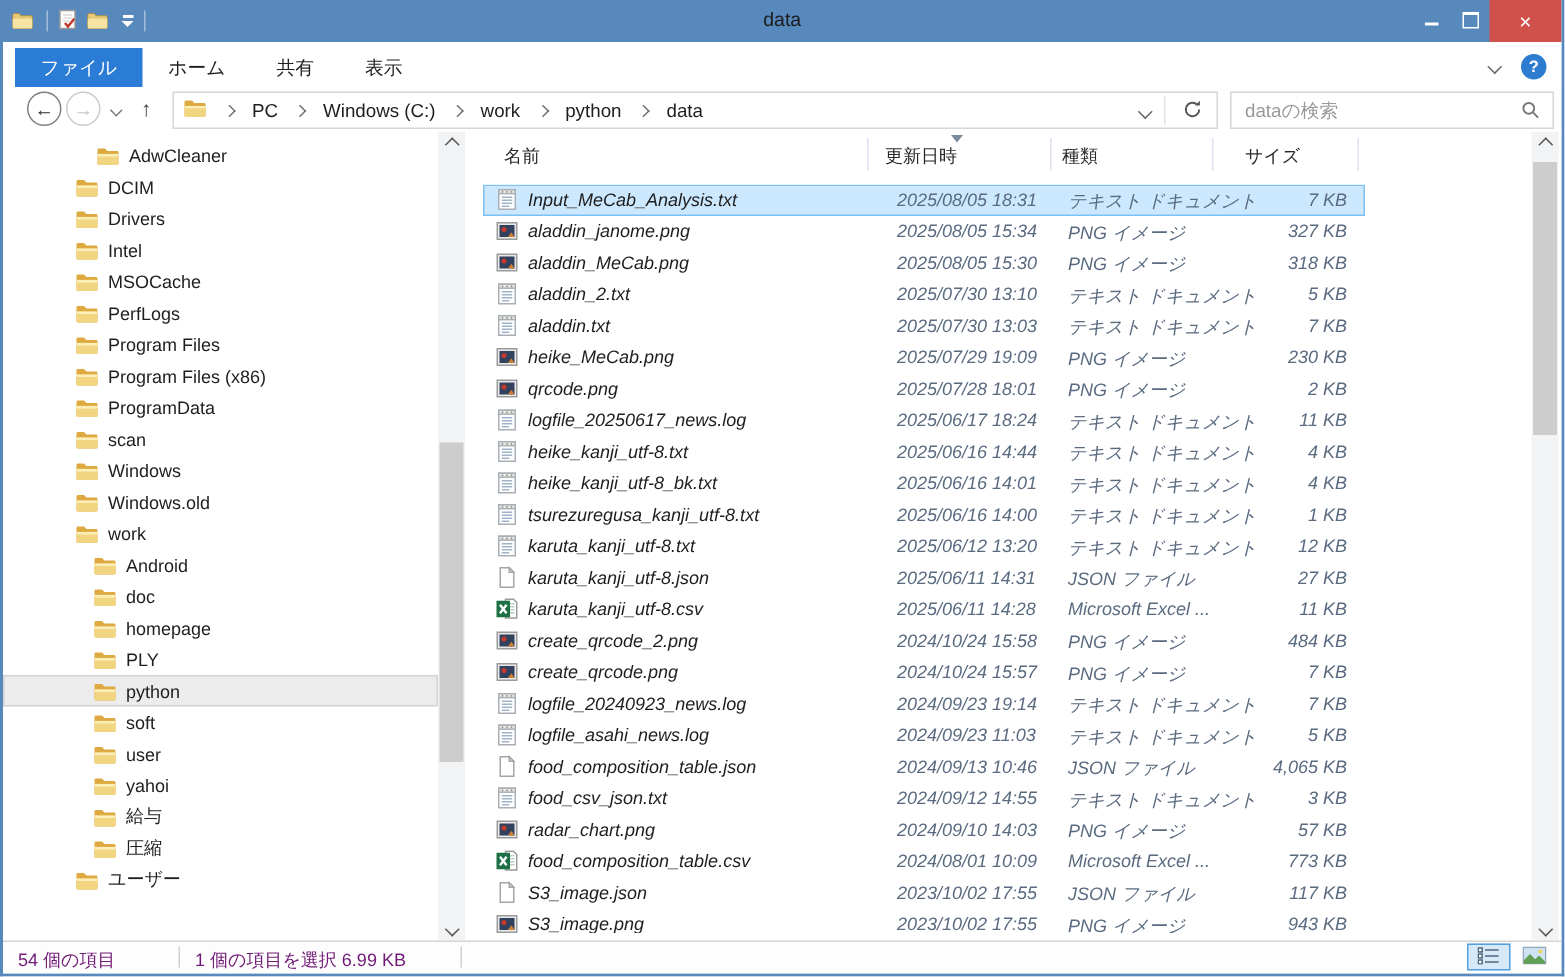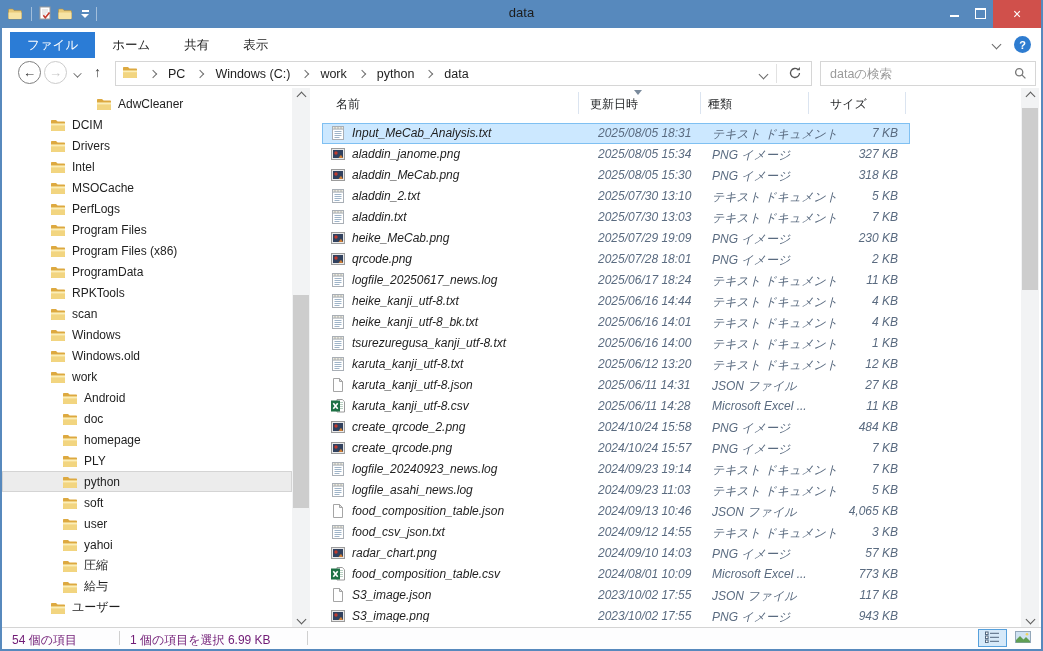--- a/index.html
+++ b/index.html
@@ -181,21 +181,21 @@
       <span class="search-ph">dataの検索</span>
       <span class="search-mag"><svg width="13" height="13" viewBox="0 0 13 13">
             <circle cx="5.2" cy="5.2" r="3.6" fill="none" stroke="#787878" stroke-width="1.3"></circle>
             <path d="M7.9 7.9l3.5 3.5" stroke="#787878" stroke-width="1.3"></path>
           </svg></span>
     </div>
   </div>
 
   <div class="main">
     <div class="sidebar">
-        <div class="side-item" style="padding-left: 62px; margin-left: 32px;">
+        <div class="side-item" style="padding-left: 62px;">
           <span class="icon16"><svg width="16" height="16" viewBox="0 0 16 16">
               <path d="M1 4c0-.6.4-1 1-1h4l1.6 1.6H14c.6 0 1 .4 1 1V13c0 .6-.4 1-1 1H2c-.6 0-1-.4-1-1z" fill="#dda940"></path>
               <path d="M1 6.6h14V13c0 .6-.4 1-1 1H2c-.6 0-1-.4-1-1z" fill="#f2d580"></path>
               <path d="M1 6.6h14v1.8H1z" fill="#fbeeb8"></path>
             </svg></span>
           <span>AdwCleaner</span>
         </div>
         <div class="side-item" style="padding-left: 48px;">
           <span class="icon16"><svg width="16" height="16" viewBox="0 0 16 16">
               <path d="M1 4c0-.6.4-1 1-1h4l1.6 1.6H14c.6 0 1 .4 1 1V13c0 .6-.4 1-1 1H2c-.6 0-1-.4-1-1z" fill="#dda940"></path>
@@ -259,28 +259,20 @@
               <path d="M1 6.6h14v1.8H1z" fill="#fbeeb8"></path>
             </svg></span>
           <span>ProgramData</span>
         </div>
         <div class="side-item" style="padding-left: 48px;">
           <span class="icon16"><svg width="16" height="16" viewBox="0 0 16 16">
               <path d="M1 4c0-.6.4-1 1-1h4l1.6 1.6H14c.6 0 1 .4 1 1V13c0 .6-.4 1-1 1H2c-.6 0-1-.4-1-1z" fill="#dda940"></path>
               <path d="M1 6.6h14V13c0 .6-.4 1-1 1H2c-.6 0-1-.4-1-1z" fill="#f2d580"></path>
               <path d="M1 6.6h14v1.8H1z" fill="#fbeeb8"></path>
             </svg></span>
-          <span>RPKTools</span>
-        </div>
-        <div class="side-item" style="padding-left: 48px;">
-          <span class="icon16"><svg width="16" height="16" viewBox="0 0 16 16">
-              <path d="M1 4c0-.6.4-1 1-1h4l1.6 1.6H14c.6 0 1 .4 1 1V13c0 .6-.4 1-1 1H2c-.6 0-1-.4-1-1z" fill="#dda940"></path>
-              <path d="M1 6.6h14V13c0 .6-.4 1-1 1H2c-.6 0-1-.4-1-1z" fill="#f2d580"></path>
-              <path d="M1 6.6h14v1.8H1z" fill="#fbeeb8"></path>
-            </svg></span>
           <span>scan</span>
         </div>
         <div class="side-item" style="padding-left: 48px;">
           <span class="icon16"><svg width="16" height="16" viewBox="0 0 16 16">
               <path d="M1 4c0-.6.4-1 1-1h4l1.6 1.6H14c.6 0 1 .4 1 1V13c0 .6-.4 1-1 1H2c-.6 0-1-.4-1-1z" fill="#dda940"></path>
               <path d="M1 6.6h14V13c0 .6-.4 1-1 1H2c-.6 0-1-.4-1-1z" fill="#f2d580"></path>
               <path d="M1 6.6h14v1.8H1z" fill="#fbeeb8"></path>
             </svg></span>
           <span>Windows</span>
         </div>
@@ -363,29 +355,29 @@
               <path d="M1 6.6h14v1.8H1z" fill="#fbeeb8"></path>
             </svg></span>
           <span>yahoi</span>
         </div>
         <div class="side-item" style="padding-left: 60px;">
           <span class="icon16"><svg width="16" height="16" viewBox="0 0 16 16">
               <path d="M1 4c0-.6.4-1 1-1h4l1.6 1.6H14c.6 0 1 .4 1 1V13c0 .6-.4 1-1 1H2c-.6 0-1-.4-1-1z" fill="#dda940"></path>
               <path d="M1 6.6h14V13c0 .6-.4 1-1 1H2c-.6 0-1-.4-1-1z" fill="#f2d580"></path>
               <path d="M1 6.6h14v1.8H1z" fill="#fbeeb8"></path>
             </svg></span>
+          <span>給与</span>
+        </div>
+        <div class="side-item" style="padding-left: 60px;">
+          <span class="icon16"><svg width="16" height="16" viewBox="0 0 16 16">
+              <path d="M1 4c0-.6.4-1 1-1h4l1.6 1.6H14c.6 0 1 .4 1 1V13c0 .6-.4 1-1 1H2c-.6 0-1-.4-1-1z" fill="#dda940"></path>
+              <path d="M1 6.6h14V13c0 .6-.4 1-1 1H2c-.6 0-1-.4-1-1z" fill="#f2d580"></path>
+              <path d="M1 6.6h14v1.8H1z" fill="#fbeeb8"></path>
+            </svg></span>
           <span>圧縮</span>
-        </div>
-        <div class="side-item" style="padding-left: 60px;">
-          <span class="icon16"><svg width="16" height="16" viewBox="0 0 16 16">
-              <path d="M1 4c0-.6.4-1 1-1h4l1.6 1.6H14c.6 0 1 .4 1 1V13c0 .6-.4 1-1 1H2c-.6 0-1-.4-1-1z" fill="#dda940"></path>
-              <path d="M1 6.6h14V13c0 .6-.4 1-1 1H2c-.6 0-1-.4-1-1z" fill="#f2d580"></path>
-              <path d="M1 6.6h14v1.8H1z" fill="#fbeeb8"></path>
-            </svg></span>
-          <span>給与</span>
         </div>
         <div class="side-item" style="padding-left: 48px;">
           <span class="icon16"><svg width="16" height="16" viewBox="0 0 16 16">
               <path d="M1 4c0-.6.4-1 1-1h4l1.6 1.6H14c.6 0 1 .4 1 1V13c0 .6-.4 1-1 1H2c-.6 0-1-.4-1-1z" fill="#dda940"></path>
               <path d="M1 6.6h14V13c0 .6-.4 1-1 1H2c-.6 0-1-.4-1-1z" fill="#f2d580"></path>
               <path d="M1 6.6h14v1.8H1z" fill="#fbeeb8"></path>
             </svg></span>
           <span>ユーザー</span>
         </div>
       </div>

